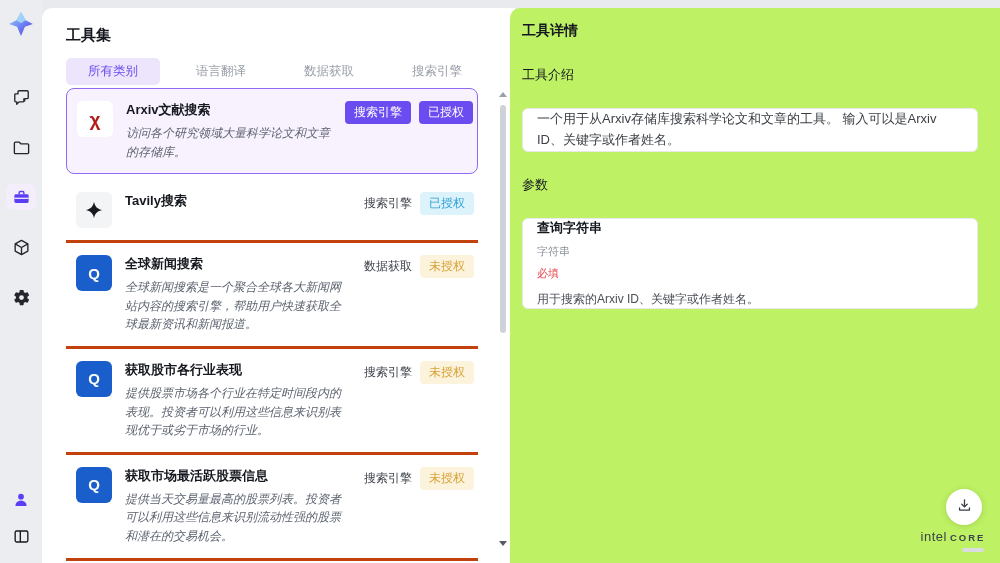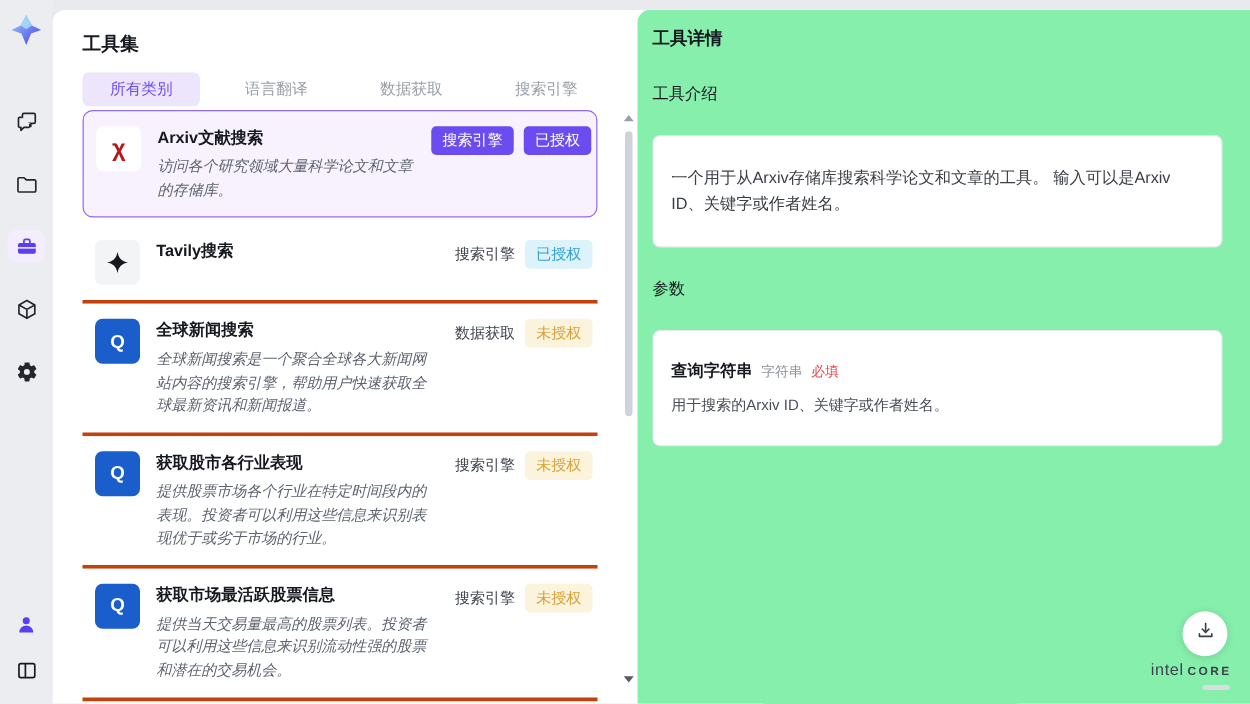--- a/index.html
+++ b/index.html
@@ -43,26 +43,26 @@
   .cat-text { font-size:12px; color:#40454e; padding:3px 0; white-space:nowrap; }
 
   
   .scrollbar { position:absolute; right:8px; top:84px; width:8px; height:466px; }
   .scroll-arrow-up, .scroll-arrow-down { width:0; height:0; border-left:4px solid transparent; border-right:4px solid transparent; margin:0 auto; cursor:pointer; }
   .scroll-arrow-up { border-bottom:5px solid #9aa0a8; }
   .scroll-arrow-down { border-top:5px solid #565b63; position:absolute; bottom:12px; left:0; }
   .scroll-thumb { width:6px; margin:8px auto 0; height:228px; background:#cfd2d8; border-radius:3px; cursor:grab; }
 
   
-  .right-panel { position:absolute; left:510px; top:8px; width:490px; height:555px; background:#86efac; border-top-left-radius:10px; padding:14px 22px 0 12px; }
+  .right-panel { position:absolute; left:510px; top:8px; width:490px; height:555px; background:#bef264; border-top-left-radius:10px; padding:14px 22px 0 12px; }
   .detail-title { font-size:14px; font-weight:bold; color:#15181e; margin-bottom:26px; }
   .section-heading { font-size:13px; font-weight:normal; color:#15181e; margin-bottom:15px; }
-  .detail-card { background:#ffffff; border:1px solid #e8e9ed; border-radius:6px; padding:23px 14px; margin-bottom:24px;margin-top:24px; }
+  .detail-card { background:#ffffff; border:1px solid #e8e9ed; border-radius:6px; padding:0 14px; margin-bottom:24px;margin-top:24px; }
   .intro-text { font-size:13px; color:#3c4046; line-height:1.6; }
-  .param-head { display:flex; align-items:baseline; gap:7px; }
+  .param-head { display:flex; align-items:baseline; gap:7px;flex-direction:column; }
   .param-name { font-size:13px; font-weight:bold; color:#15181e; }
   .param-type { font-size:11px; color:#8a8f98; }
   .param-required { font-size:11px; color:#e5484d; }
   .param-desc { font-size:12px; color:#4a4f57; margin-top:9px; line-height:1.5; }
 
   
   .download-fab { position:absolute; right:18px; top:489px; width:36px; height:36px; border-radius:50%; background:#ffffff; box-shadow:0 1px 7px rgba(0,0,0,.14); display:flex; align-items:center; justify-content:center; cursor:pointer; }
   .intel-brand { position:absolute; right:14px; top:527px; width:66px; text-align:center; color:#3c424b; }
   .intel-word { font-size:13px; letter-spacing:.5px; }
   .core-word { font-size:9.5px; letter-spacing:2px; margin-left:3px;font-weight:bold; }

